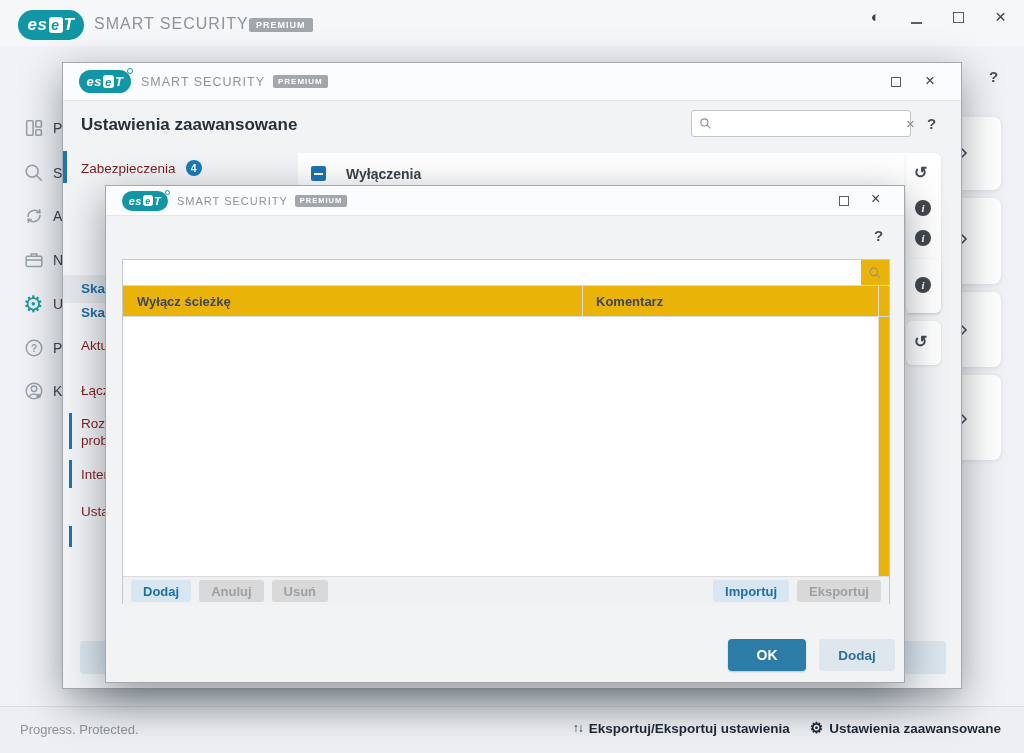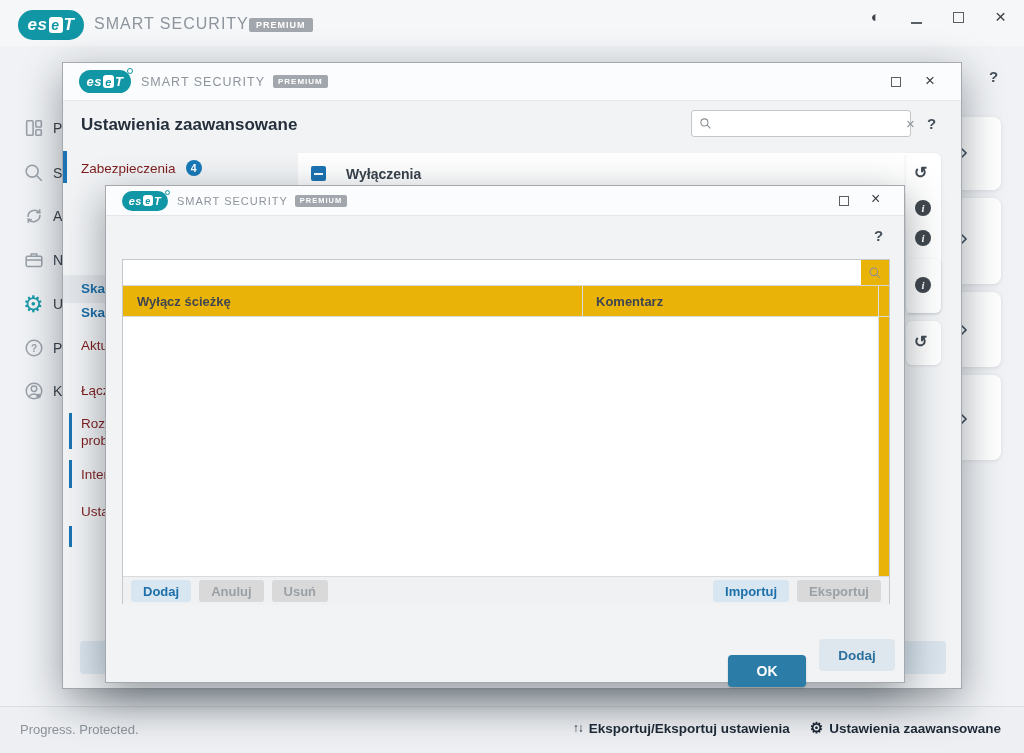--- a/index.html
+++ b/index.html
@@ -329,17 +329,17 @@
       <div class="abs btnbar" style="left:0;top:316px;width:766px;height:29px;">
         <button class="sbtn sbtn-on" style="margin-left:8px;">Dodaj</button>
         <button class="sbtn sbtn-off" style="margin-left:8px;">Anuluj</button>
         <button class="sbtn sbtn-off" style="margin-left:8px;">Usuń</button>
         <span style="flex:1;"></span>
         <button class="sbtn sbtn-on">Importuj</button>
         <button class="sbtn sbtn-off" style="margin-left:8px;margin-right:8px;">Eksportuj</button>
       </div>
     </div>
 
-    <button class="abs cta cta-ok" style="left:622px;top:453px;width:78px;height:32px;margin-top:16px;">OK</button>
+    <button class="abs cta cta-ok" style="left:622px;top:453px;width:78px;height:32px;">OK</button>
     <button class="abs cta cta-cancel" style="left:713px;top:453px;width:76px;height:32px;">Dodaj</button>
   </div>
 
 </div>
 
 </body></html>

